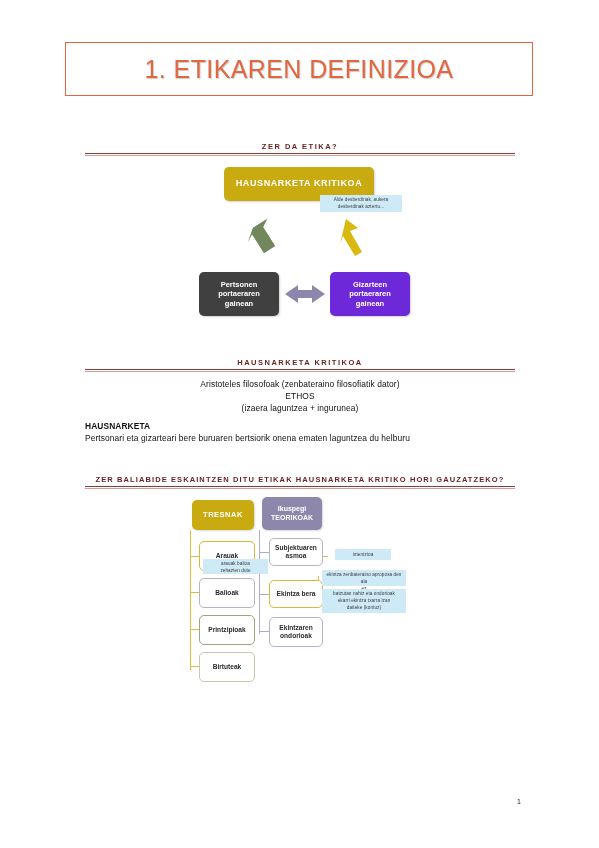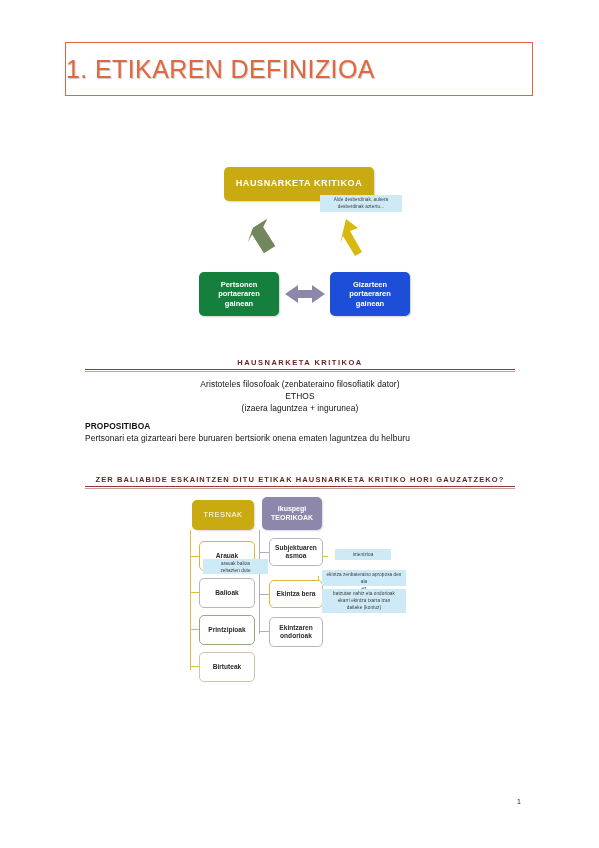--- a/index.html
+++ b/index.html
@@ -26,21 +26,21 @@
   .title-box {
     position: absolute;
     left: 65px;
     top: 42px;
     width: 468px;
     height: 54px;
     border: 1.5px solid #e2653c;
     box-sizing: border-box;
     display: flex;
     align-items: center;
-    justify-content: flex-start;
+    justify-content: center;
   }
   .title-text {
     font-size: 25px;
     letter-spacing: 0.4px;
     color: #e2673e;
     font-weight: 400;
     text-shadow: 1px 1px 1px rgba(140,140,140,0.45);
     white-space: nowrap;
   }
 
@@ -88,29 +88,29 @@
     left: 224px; top: 167px; width: 150px; height: 34px;
     background: #c9aa11;
     border-radius: 5px;
     font-size: 9px;
     font-weight: 700;
     letter-spacing: 0.6px;
     box-shadow: 1px 1px 2px rgba(0,0,0,0.18);
   }
   .node-green {
     left: 199px; top: 272px; width: 80px; height: 44px;
-    background: #15803d;
+    background: #404040;
     border-radius: 5px;
     font-size: 7.5px;
     font-weight: 600;
     box-shadow: 1px 1px 2px rgba(0,0,0,0.18);
   }
   .node-purple {
     left: 330px; top: 272px; width: 80px; height: 44px;
-    background: #1d4ed8;
+    background: #6d28d9;
     border-radius: 5px;
     font-size: 7.5px;
     font-weight: 600;
     box-shadow: 1px 1px 2px rgba(0,0,0,0.18);
   }
 
   .callout {
     position: absolute;
     background: #cdeaf6;
     color: #3a3a3a;
@@ -144,21 +144,21 @@
     display: flex;
     align-items: center;
     justify-content: center;
     text-align: center;
     line-height: 1.25;
     border-radius: 5px;
   }
   .bnode-head-gold {
     left: 192px; top: 500px; width: 62px; height: 30px;
     background: #c9aa11; color: #ffffff;
-    font-size: 7.5px; font-weight: 400; letter-spacing: 0.5px;
+    font-size: 7.5px; font-weight: 700; letter-spacing: 0.5px;
     box-shadow: 1px 1px 2px rgba(0,0,0,0.15);
   }
   .bnode-head-purple {
     left: 262px; top: 497px; width: 60px; height: 33px;
     background: #8d88ab; color: #ffffff;
     font-size: 7px; font-weight: 700;
     box-shadow: 1px 1px 2px rgba(0,0,0,0.15);
   }
   .bnode-item {
     background: #ffffff;
@@ -185,20 +185,24 @@
 </style>
 </head>
 <body>
 
 <div class="page">
 
   <div class="title-box">
     <div class="title-text">1. ETIKAREN DEFINIZIOA</div>
   </div>
 
+  <div class="sec-head" id="sec-zer-da">
+    <div class="label">ZER DA ETIKA?</div>
+    <div class="rule"></div>
+  </div>
 
   <div class="node node-main">
     <span>HAUSNARKETA KRITIKOA</span>
   </div>
 
   <div class="callout" id="callout-main">
     <div>Alde desberdinak, aukera</div>
     <div>desberdinak aztertu...</div>
   </div>
 
@@ -236,21 +240,21 @@
 
   <div class="sec-head" id="sec-hausnarketa">
     <div class="label">HAUSNARKETA KRITIKOA</div>
     <div class="rule"></div>
   </div>
 
   <div class="mid-text">
     <div class="ctr">Aristoteles filosofoak (zenbateraino filosofiatik dator)</div>
     <div class="ctr">ETHOS</div>
     <div class="ctr">(izaera laguntzea + ingurunea)</div>
-    <div class="bold-left">PROPOSITIBOA</div>
+    <div class="bold-left">HAUSNARKETA</div>
     <div class="left">Pertsonari eta gizarteari bere buruaren bertsiorik onena ematen laguntzea du helburu</div>
   </div>
 
   <div class="sec-head" id="sec-baliabide">
     <div class="label">ZER BALIABIDE ESKAINTZEN DITU ETIKAK HAUSNARKETA KRITIKO HORI GAUZATZEKO?</div>
     <div class="rule"></div>
   </div>
 
   <div class="connector" style="left:190px; top:530px; width:1.4px; height:140px;"></div>
   <div class="connector" style="left:190px; top:556px; width:9px; height:1.4px;"></div>

